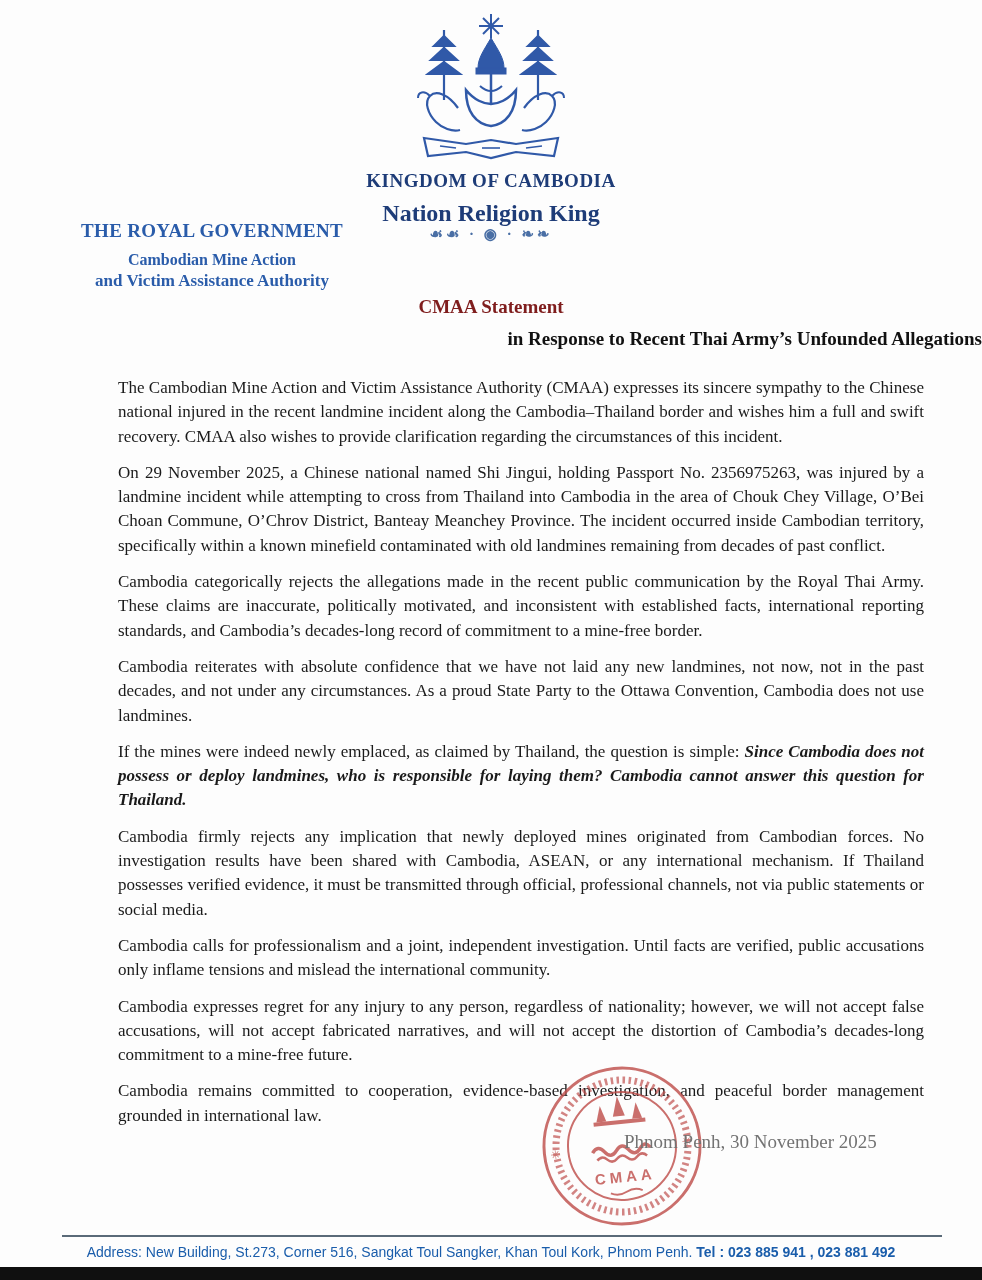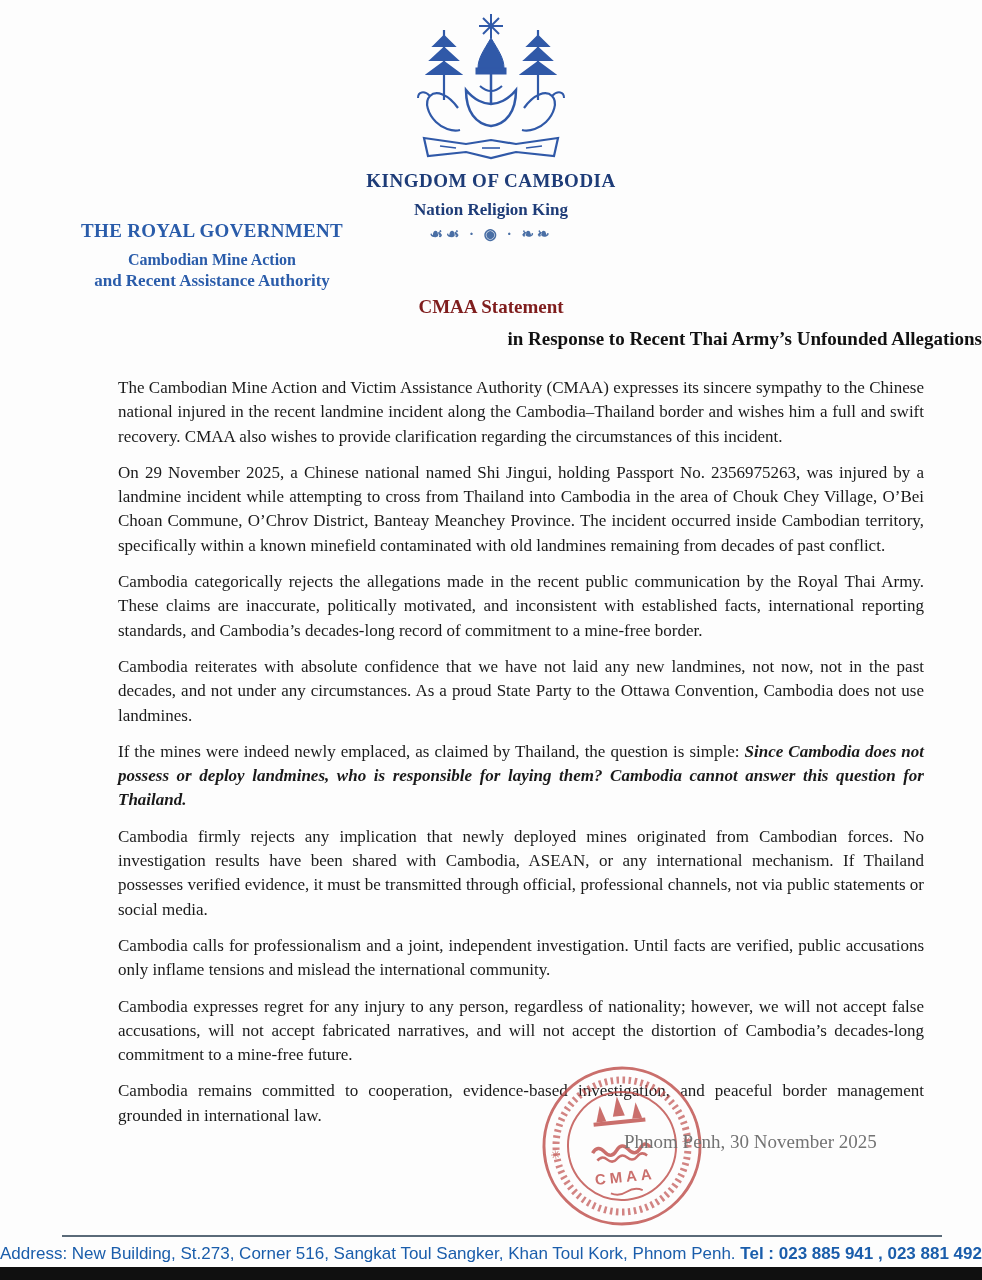--- a/index.html
+++ b/index.html
@@ -14,21 +14,21 @@
   }
   
   .crest{position:absolute;top:12px;left:0;width:100%;text-align:center;}
   .kingdom{
     position:absolute;top:170px;left:0;width:100%;
     text-align:center;font-weight:bold;font-size:19px;
     letter-spacing:.5px;color:#1e3c78;
   }
   .motto{
     position:absolute;top:200px;left:0;width:100%;
-    text-align:center;font-weight:bold;font-size:17px;color:#1e3c78;
+    text-align:center;font-weight:bold;font-size:24px;color:#1e3c78;
   }
   .flourish{
     position:absolute;top:225px;left:0;width:100%;
     text-align:center;font-size:15px;letter-spacing:3px;color:#4a6fa5;
     font-weight:bold;
   }
   .gov-block{
     position:absolute;top:220px;left:62px;width:300px;
     text-align:center;color:#2a5caa;font-weight:bold;
   }
@@ -62,21 +62,21 @@
   }
   
   .footer-rule{
     position:absolute;left:62px;right:40px;top:1235px;height:0;
     border-top:2.5px solid #5a6a78;
   }
   .footer-address{
     position:absolute;top:1244px;left:0;width:100%;
     text-align:center;
     font-family:"Liberation Sans", sans-serif;
-    font-size:17px;color:#1a5dab;z-index:3;
+    font-size:14px;color:#1a5dab;z-index:3;
   }
   .footer-address .tel{font-weight:bold;}
   .bottom-bar{
     position:absolute;bottom:0;left:0;width:100%;height:13px;
     background:#101010;
   }
 </style>
 </head>
 <body>
 
@@ -126,21 +126,21 @@
     </svg>
   </div>
 
   <div class="kingdom">KINGDOM OF CAMBODIA</div>
   <div class="motto">Nation Religion King</div>
   <div class="flourish">☙☙ · ◉ · ❧❧</div>
 
   <div class="gov-block">
     <div class="gov-line1">THE ROYAL GOVERNMENT</div>
     <div class="gov-line2">Cambodian Mine Action</div>
-    <div class="gov-line3">and Recent Assistance Authority</div>
+    <div class="gov-line3">and Victim Assistance Authority</div>
   </div>
 
   <div class="stmt-title">CMAA Statement</div>
   <div class="stmt-sub">in Response to Recent Thai Army’s Unfounded Allegations</div>
 
   <div class="body-text">
     <p>The Cambodian Mine Action and Victim Assistance Authority (CMAA) expresses its sincere sympathy to the Chinese national injured in the recent landmine incident along the Cambodia–Thailand border and wishes him a full and swift recovery. CMAA also wishes to provide clarification regarding the circumstances of this incident.</p>
     <p>On 29 November 2025, a Chinese national named Shi Jingui, holding Passport No. 2356975263, was injured by a landmine incident while attempting to cross from Thailand into Cambodia in the area of Chouk Chey Village, O’Bei Choan Commune, O’Chrov District, Banteay Meanchey Province. The incident occurred inside Cambodian territory, specifically within a known minefield contaminated with old landmines remaining from decades of past conflict.</p>
     <p>Cambodia categorically rejects the allegations made in the recent public communication by the Royal Thai Army. These claims are inaccurate, politically motivated, and inconsistent with established facts, international reporting standards, and Cambodia’s decades-long record of commitment to a mine-free border.</p>
     <p>Cambodia reiterates with absolute confidence that we have not laid any new landmines, not now, not in the past decades, and not under any circumstances. As a proud State Party to the Ottawa Convention, Cambodia does not use landmines.</p>

